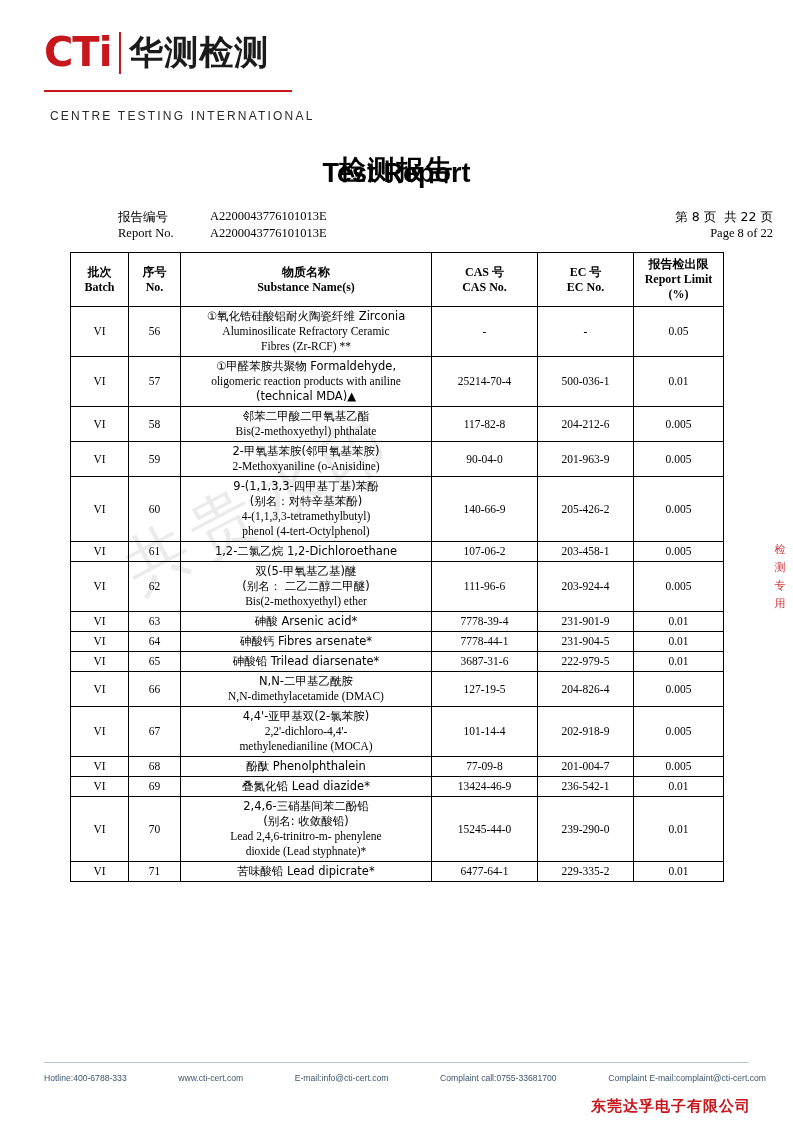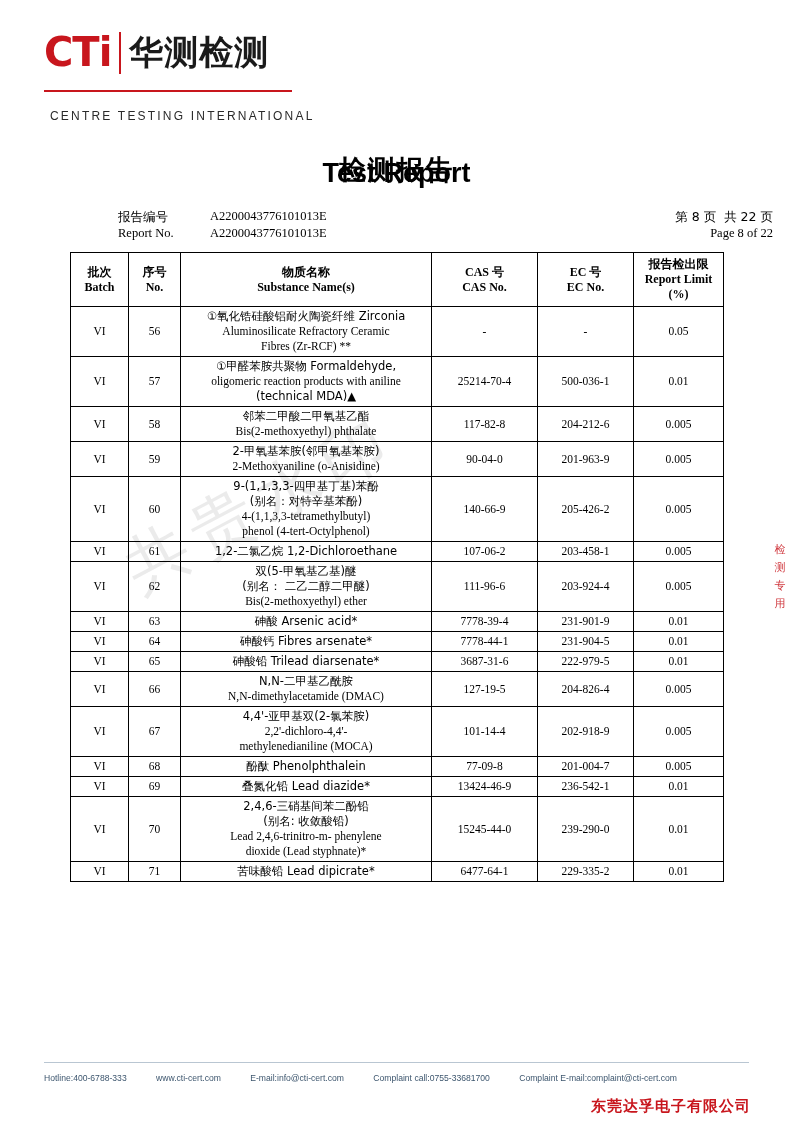--- a/index.html
+++ b/index.html
@@ -188,21 +188,21 @@
     left: 44px;
     top: 1062px;
     width: 705px;
     height: 1px;
     background: #b9c6d2;
   }
   .footer {
     position: absolute;
     left: 44px;
     top: 1073px;
-    width: 633px;
+    width: 722px;
     display: flex;
     justify-content: space-between;
     font-family: "Liberation Sans", sans-serif;
     font-size: 8.6px;
     color: #3d566e;
   }
   .company-stamp {
     position: absolute;
     right: 42px;
     top: 1097px;

